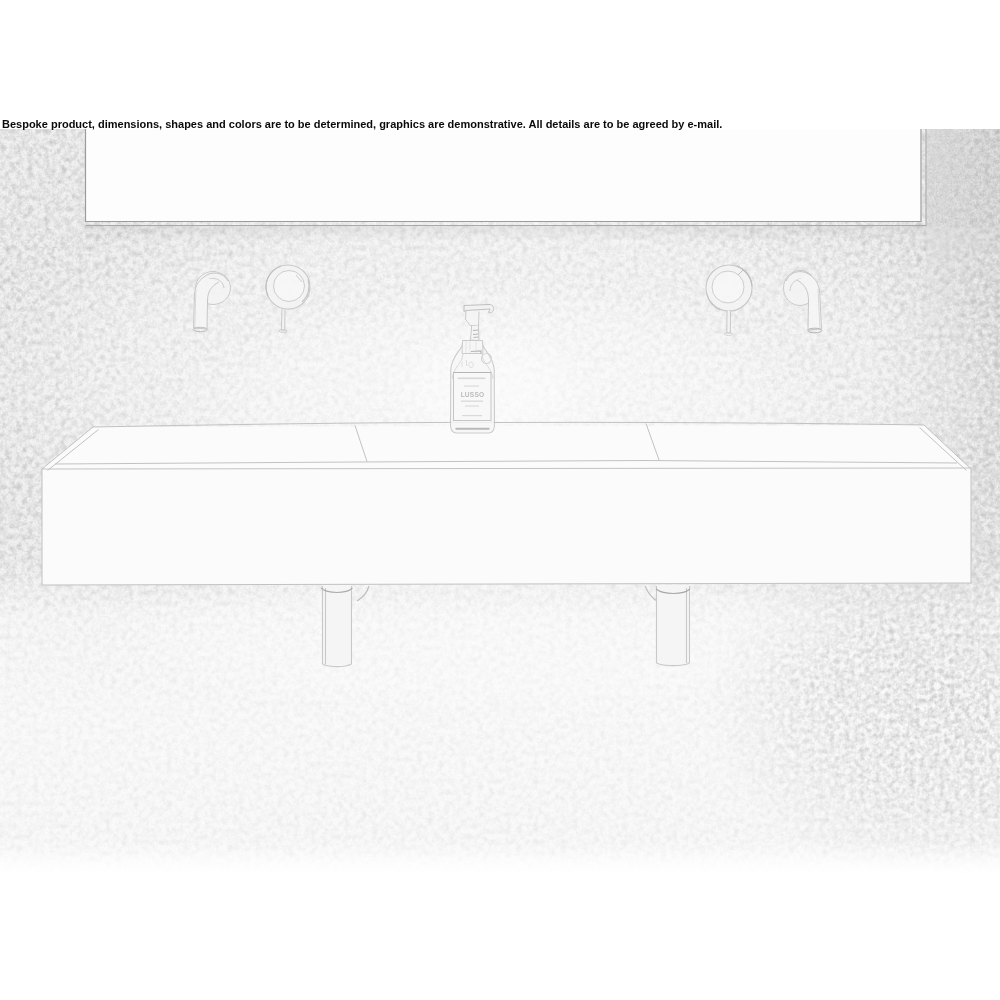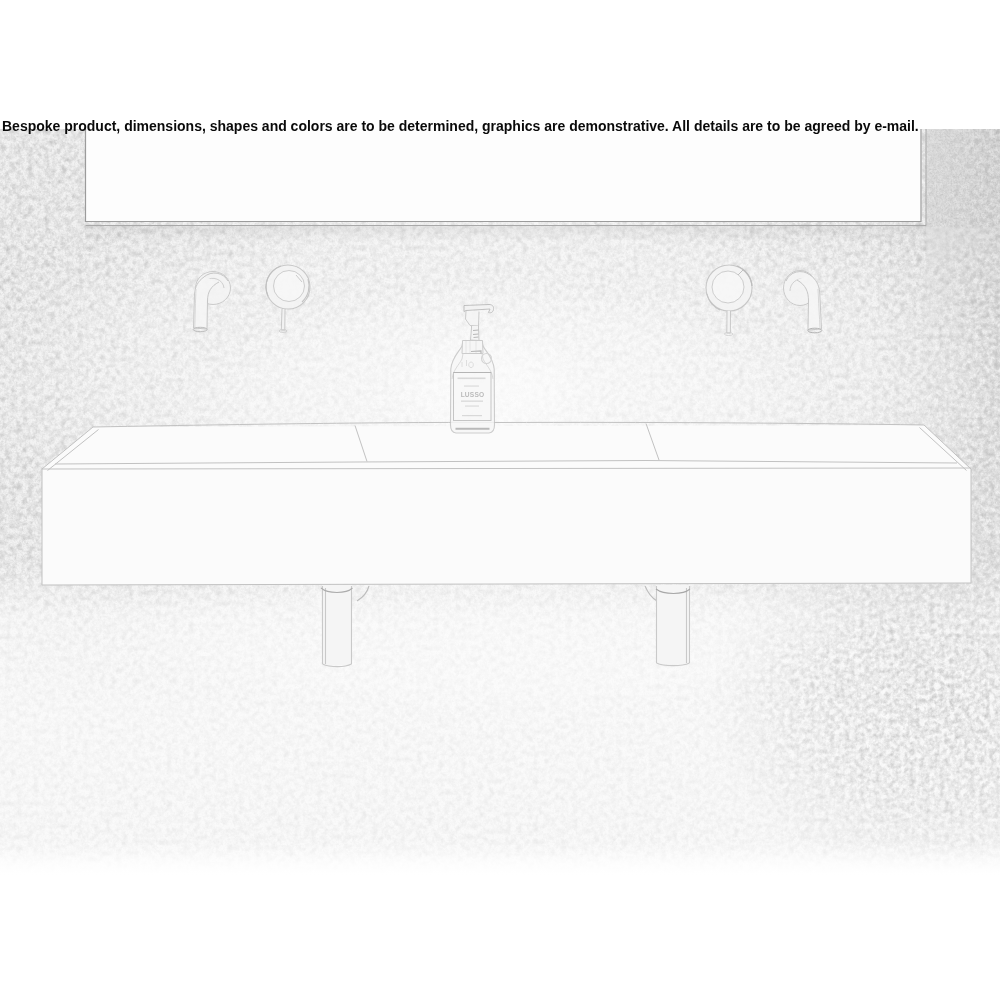--- a/index.html
+++ b/index.html
@@ -1,17 +1,17 @@
 <!DOCTYPE html>
 <html><head>
 <meta charset="utf-8">
 <style>
 html,body{margin:0;padding:0;background:#ffffff;}
 body{width:1000px;height:1000px;position:relative;overflow:hidden;font-family:"Liberation Sans",sans-serif;}
-.note{position:absolute;left:2px;top:118.1px;font-size:14px;font-weight:bold;color:#0a0a0a;white-space:nowrap;letter-spacing:0;z-index:5;}
+.note{position:absolute;left:2px;top:118.1px;font-size:11px;font-weight:bold;color:#0a0a0a;white-space:nowrap;letter-spacing:0;z-index:5;}
 .photo{position:absolute;left:0;top:129px;width:1000px;height:746px;z-index:1;}
 </style>
 </head>
 <body>
 
 <div class="note">Bespoke product, dimensions, shapes and colors are to be determined, graphics are demonstrative. All details are to be agreed by e-mail.</div>
 
 <div class="photo">
 <svg width="1000" height="746" viewBox="0 0 1000 746" xmlns="http://www.w3.org/2000/svg">
 <defs>

